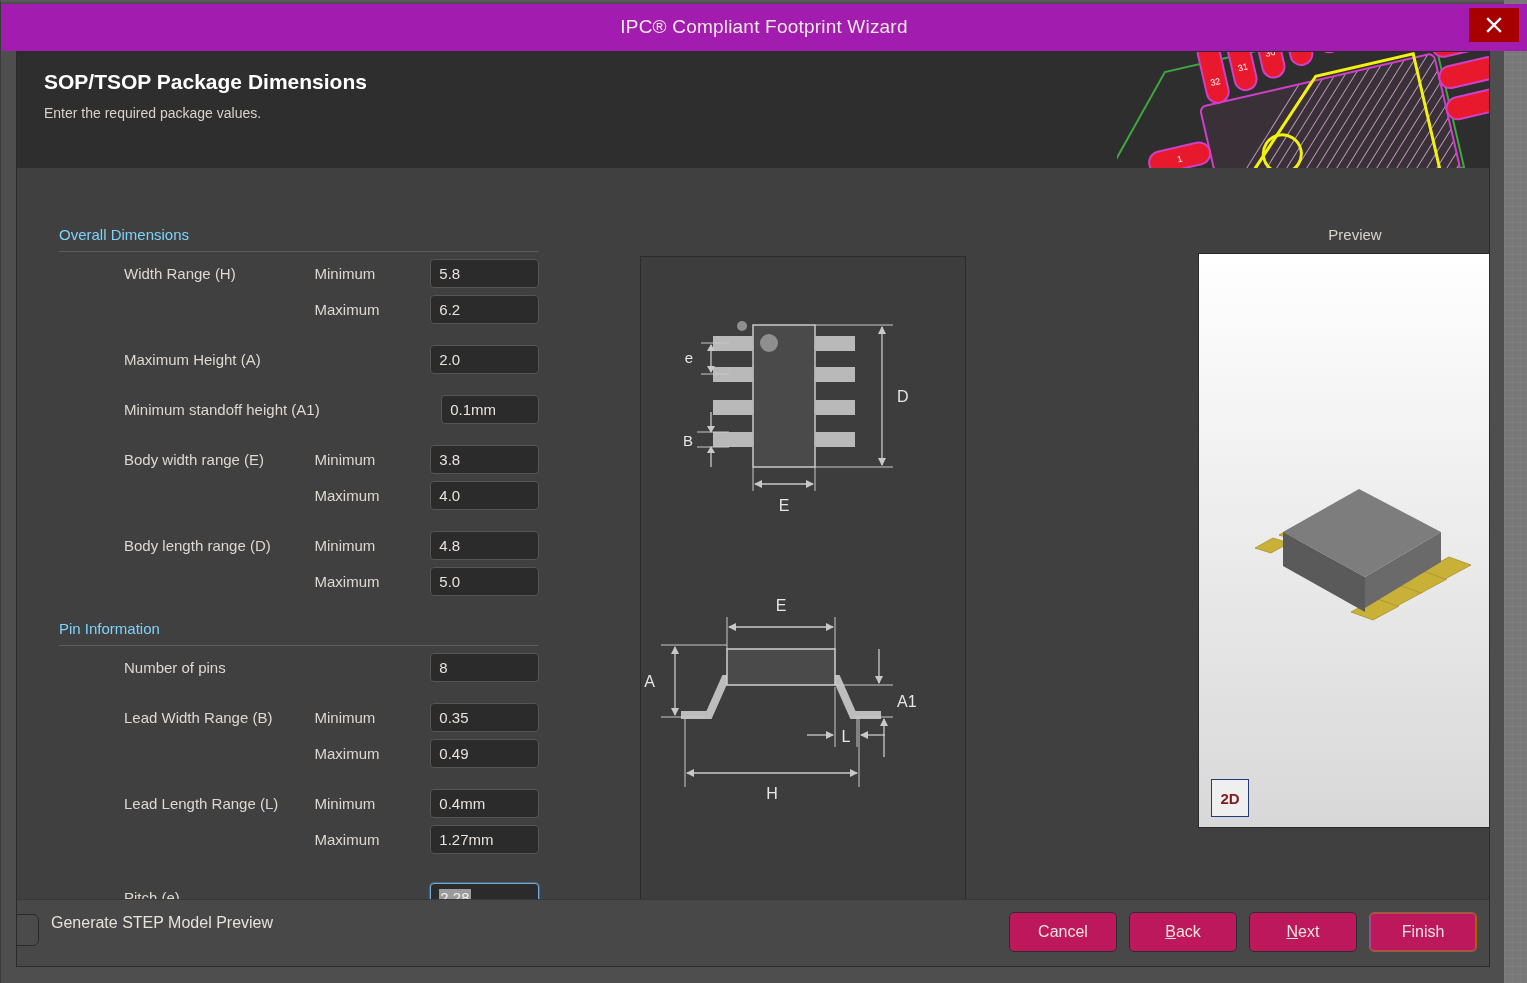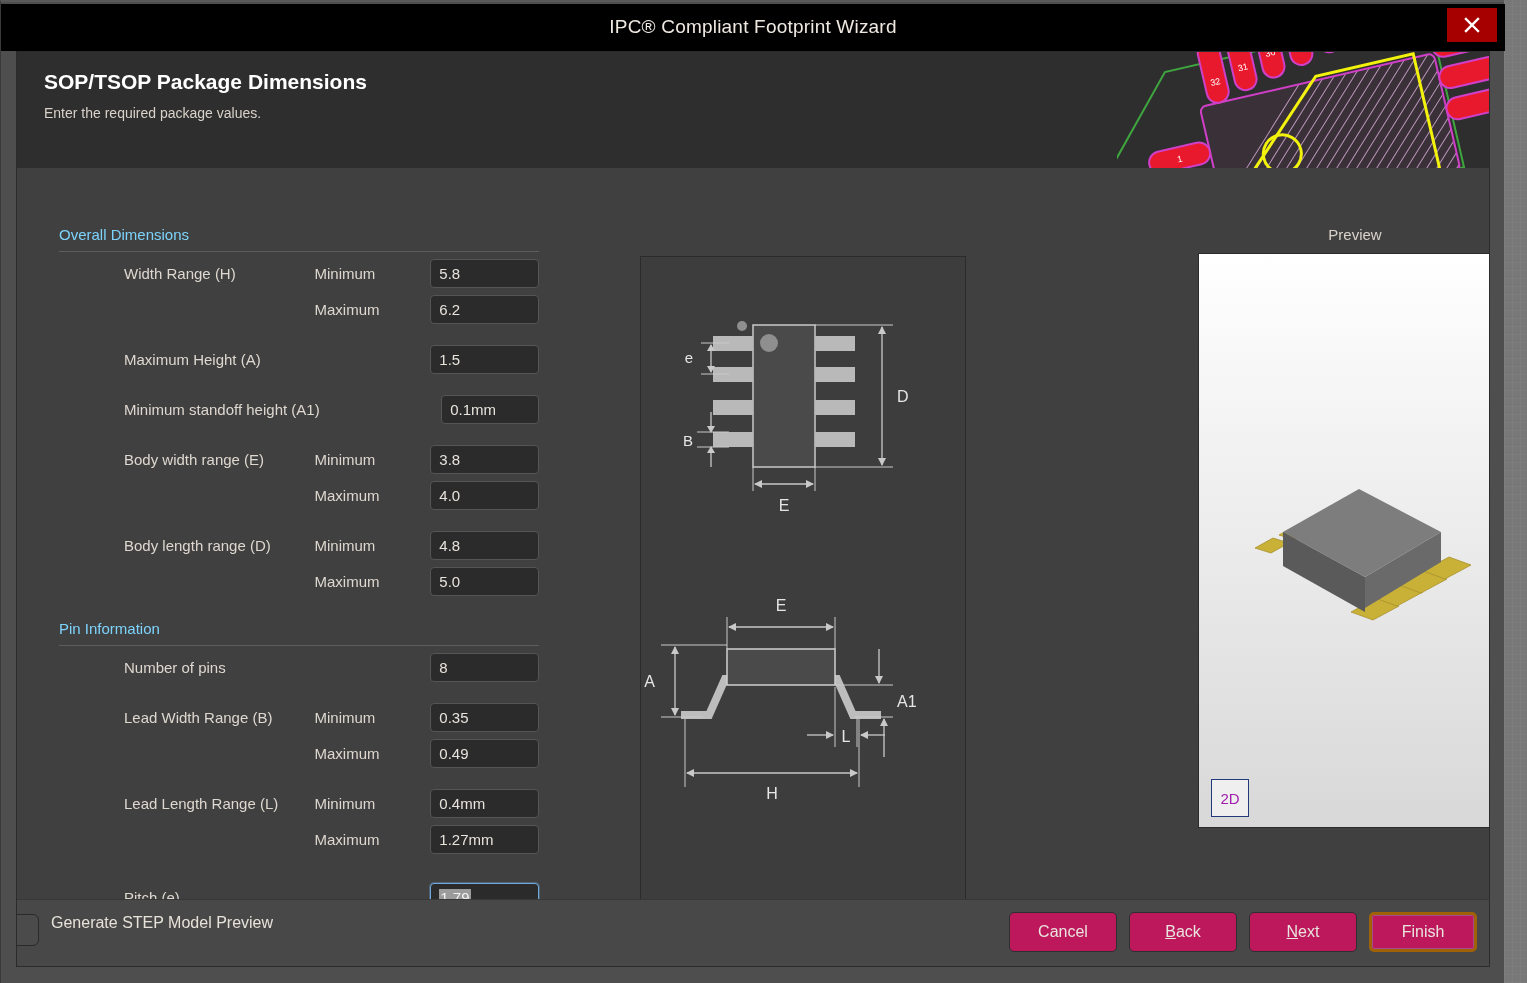--- a/index.html
+++ b/index.html
@@ -28,21 +28,22 @@
     background: #4e4e4e;
     box-sizing: border-box;
     border-top: 2px solid #5a5a5a;
     border-left: 1px solid #3a3a3a;
   }
   #titlebar {
     position: absolute;
     left: 0; top: 2px;
     width: 1504px;
     height: 47px;
-    background: #000000;
+    background: #a21caf;
+    padding-left: 22px;
   }
   #titlebar .title {
     position: absolute;
     left: 0; right: 0; top: 12px;
     text-align: center;
     color: #efe9e2;
     font-size: 19px;
     letter-spacing: .2px;
   }
   #close-btn {
@@ -212,26 +213,27 @@
     border: 1px solid #2b2b2b;
     box-sizing: border-box;
     overflow: hidden;
   }
   #btn-2d {
     position: absolute;
     left: 12px; bottom: 10px;
     width: 36px; height: 36px;
     background: #efefef;
     border: 1px solid #223a7a;
-    color: #a21caf;
+    color: #7f1d1d;
     font-size: 15px;
     display: flex;
     align-items: center;
     justify-content: center;
     cursor: pointer;
+    font-weight: bold;
   }
 
   
   #footer {
     position: absolute;
     left: 0; right: 0; bottom: 0;
     height: 66px;
     background: #484848;
     border-top: 1px solid #383838;
   }
@@ -267,21 +269,21 @@
     border-radius: 5px;
     color: #e9e4dd;
     font-size: 16px;
     display: flex;
     align-items: center;
     justify-content: center;
     cursor: pointer;
     box-sizing: border-box;
   }
   .btn.focus {
-    border: 3px solid #a16207;
+    border: 1px solid #a16207;
     box-shadow: inset 0 0 0 1px rgba(115,174,224,.35);
     text-align: right;
   }
   .btn u { text-decoration: underline; }
 </style>
 </head>
 <body>
 
 <div id="screen">
 
@@ -403,21 +405,21 @@
             <span class="lab"></span>
             <span class="sub">Maximum</span>
             <span class="field">6.2</span>
           </div>
 
           <div class="spacer-sm"></div>
 
           <div class="row nosub">
             <span class="lab">Maximum Height (A)</span>
             <span class="sub"></span>
-            <span class="field">1.5</span>
+            <span class="field">2.0</span>
           </div>
 
           <div class="spacer-sm"></div>
 
           <div class="row nosub">
             <span class="lab">Minimum standoff height (A1)</span>
             <span class="sub"></span>
             <span class="field">0.1mm</span>
           </div>
 
@@ -485,21 +487,21 @@
             <span class="sub">Maximum</span>
             <span class="field">1.27mm</span>
           </div>
 
           <div class="spacer-md"></div>
 
           <div class="row nosub">
             <span class="lab">Pitch (e)</span>
             <span class="sub"></span>
             <span class="field focused">
-                <span class="sel">1.79</span>
+                <span class="sel">2.28</span>
               </span>
           </div>
 
         </div>
 
         <div id="diagram">
           <svg width="324" height="712" viewBox="0 0 324 712">
             <rect x="0" y="0" width="324" height="712" fill="#3d3d3d"></rect>
 
             <g stroke="#cfcfcf" fill="none">

